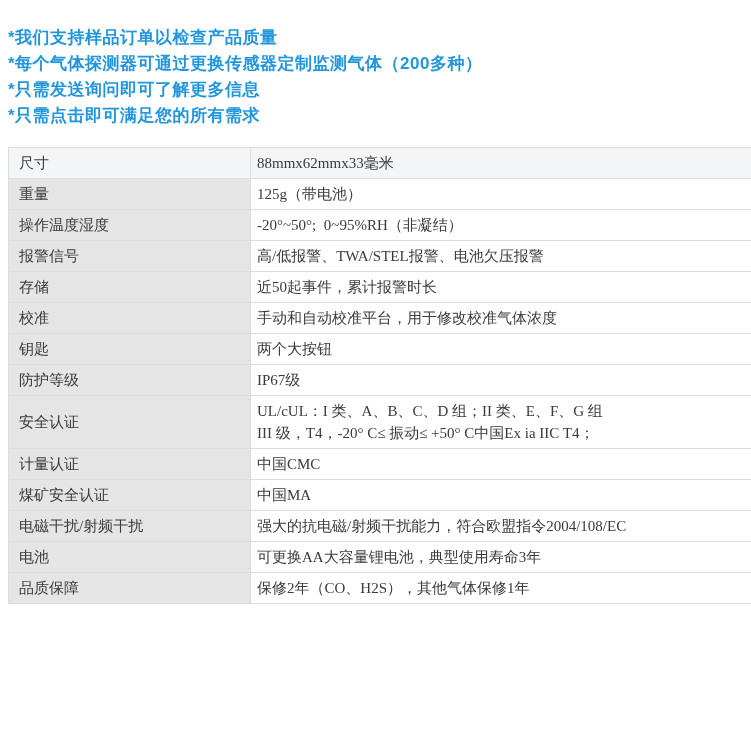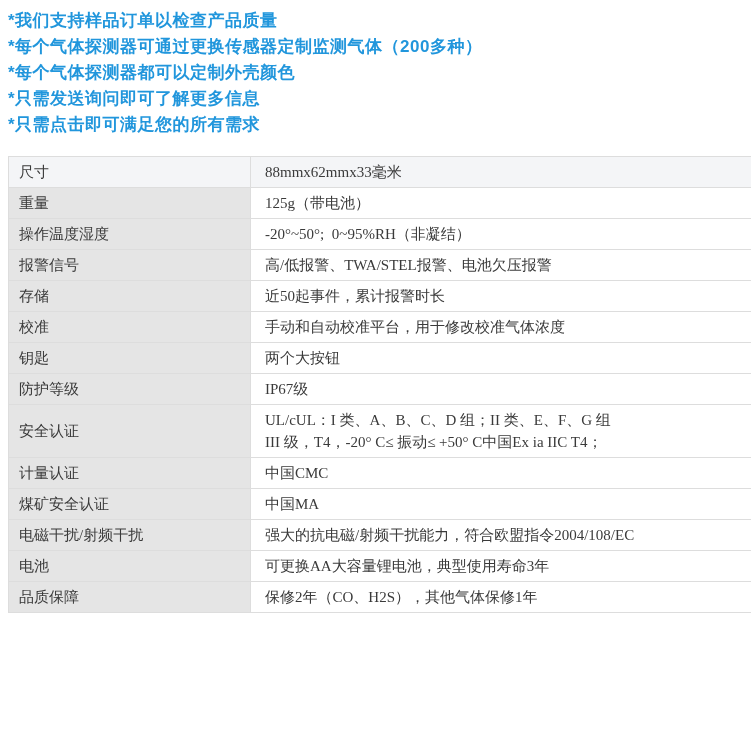--- a/index.html
+++ b/index.html
@@ -8,21 +8,21 @@
     background: #ffffff;
   }
   body {
     width: 751px;
     height: 730px;
     overflow: hidden;
     font-family: "Liberation Sans", "DejaVu Sans", sans-serif;
   }
   
   .promo-bullets {
-    padding: 8px 0 0 8px;
+    padding: 25px 0 0 8px;
   }
   .promo-bullet {
     margin: 0;
     font-size: 17px;
     font-weight: 700;
     line-height: 26px;
     color: var(--bullet-color, #2196DC);
     letter-spacing: 0.5px;
     white-space: nowrap;
   }
@@ -48,38 +48,37 @@
   td.spec-label {
     width: 242px;
     border-left: 1px solid #dddddd;
     border-right: 1px solid #dddddd;
     background: #e5e5e5;
     padding: 4px 8px 4px 10px;
   }
   td.spec-value {
     border-right: none;
     background: #ffffff;
-    padding: 4px 8px 4px 14px;
+    padding: 4px 8px 4px 6px;
     white-space: pre-wrap;
     line-height: 22px;
     margin-left: 40px;
   }
   tr.spec-row:first-child td.spec-label,
   tr.spec-row:first-child td.spec-value {
     background: #f4f5f7;
   }
 </style>
 </head>
 <body style="--bullet-color: #2196DC;">
 
 <div class="promo-bullets">
 
 <p class="promo-bullet">*我们支持样品订单以检查产品质量</p>
     <p class="promo-bullet">*每个气体探测器可通过更换传感器定制监测气体（200多种）</p>
-    <p class="promo-bullet">*每个气体探测器都可以定制外壳颜色</p>
     <p class="promo-bullet">*只需发送询问即可了解更多信息</p>
     <p class="promo-bullet">*只需点击即可满足您的所有需求</p>
   </div>
 
 <div class="spec-table-wrap">
   <table class="spec-table">
     <tbody>
 
     <tr class="spec-row">
         <td class="spec-label">尺寸</td>

